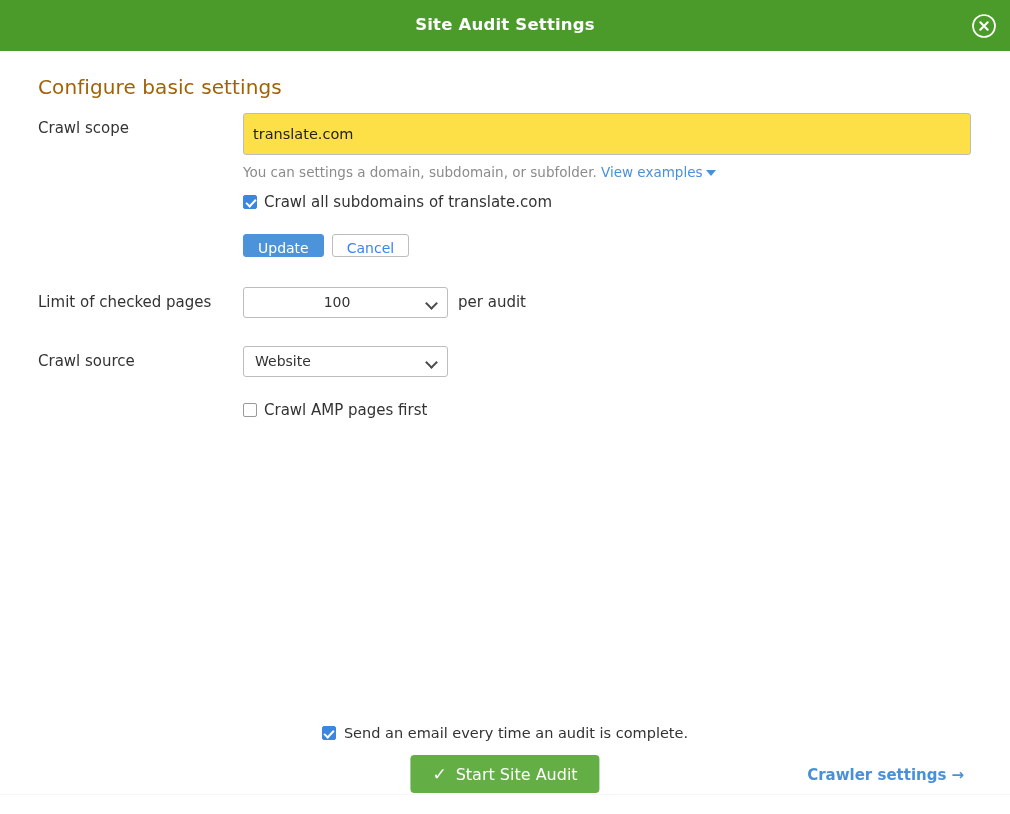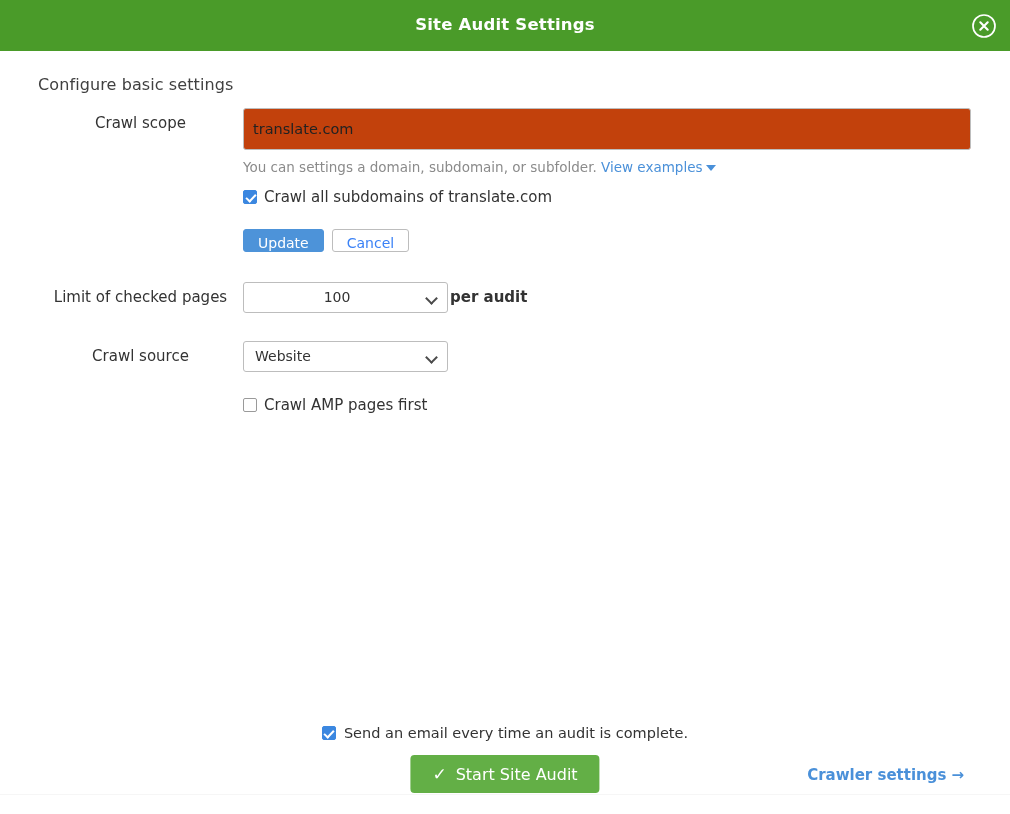--- a/index.html
+++ b/index.html
@@ -48,54 +48,53 @@
   .close-btn svg { display: block; }
 
   
   .modal-body {
     padding: 24px 38px 0 38px;
     position: relative;
     height: 753px;
     box-sizing: border-box;
   }
   .section-title {
-    font-size: 16px;
+    font-size: 20px;
     font-weight: 400;
-    color: #404040;
+    color: #a16207;
     margin: 0 0 14px 0;
     letter-spacing: .1px;
   }
 
   .form-row {
     display: flex;
     align-items: flex-start;
     margin-bottom: 0;
   }
   .form-label {
     width: 205px;
     flex: 0 0 205px;
     font-size: 15px;
     color: #333333;
     padding-top: 6px;
     line-height: 1.3;
-    text-align: center;
   }
   .form-field { flex: 1 1 auto; }
 
   .text-input {
     width: 728px;
     box-sizing: border-box;
     height: 30px;
     padding: 20px 9px;
     font-size: 14.5px;
     font-family: "DejaVu Sans", "Liberation Sans", sans-serif;
     color: #222222;
     border: 1px solid #bdbdbd;
     border-radius: 3px;
-    background: #c2410c;
+    background: #fde047;
     outline: none;
   }
 
   .hint {
     margin-top: 9px;
     font-size: 13.5px;
     color: #8b8b8b;
     line-height: 1.3;
   }
   .hint-link {
@@ -213,24 +212,23 @@
     position: absolute;
     left: 0; top: 0;
     width: 7px; height: 7px;
     border: solid #4b4b4b;
     border-width: 0 2.2px 2.2px 0;
     transform: rotate(45deg);
   }
   .suffix-text {
     font-size: 15px;
     color: #333333;
-    margin-left: 2px;
+    margin-left: 10px;
     display: inline-block;
     vertical-align: 7px;
-    font-weight: bold;
   }
 
   .inline-field { display: flex; align-items: center; text-align: center; }
 
   
   .footer-area {
     position: absolute;
     left: 0;
     right: 0;
     bottom: 9px;

